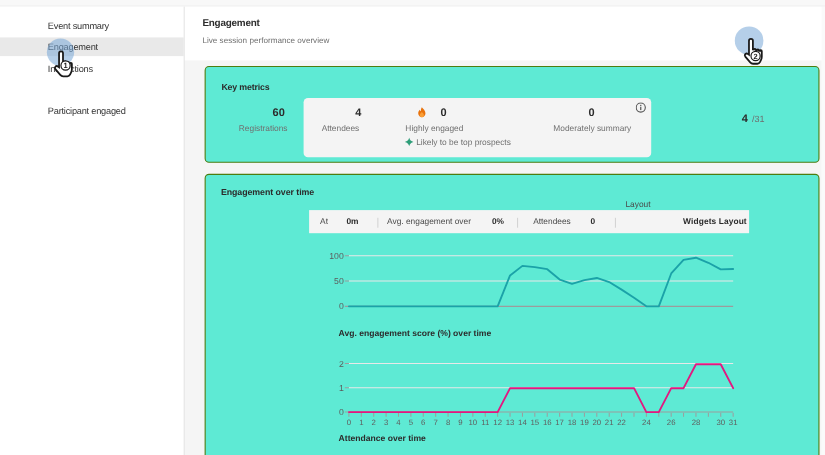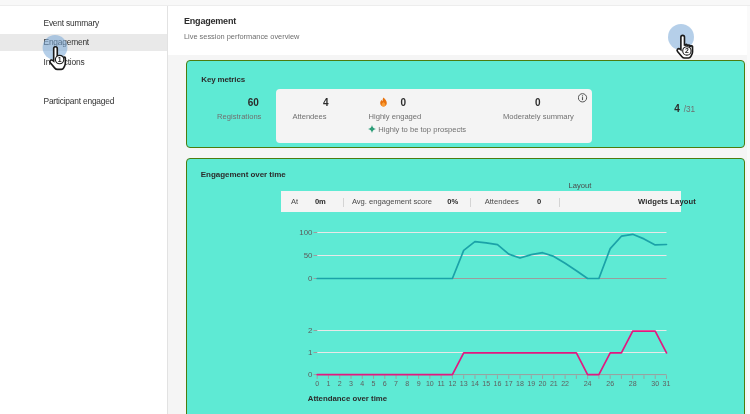--- a/index.html
+++ b/index.html
@@ -56,61 +56,62 @@
     <div class="abs kl" style="left:105.4px;top:49.5px;">Attendees</div>
     <div class="abs kv" style="left:181.5px;top:36px;">0</div>
     <svg class="abs" style="left:191.5px;top:36px;" width="9" height="10" viewBox="0 0 9 10">
       <path d="M4.5 0.4 C5.6 1.8 7.8 3.4 7.8 6 C7.8 8.1 6.3 9.6 4.5 9.6 C2.7 9.6 1.2 8.1 1.2 6 C1.2 4.6 1.9 3.6 2.6 2.8 C2.7 3.5 3.1 4 3.6 4.2 C3.5 3 3.8 1.4 4.5 0.4 Z" fill="#e8720c"></path>
       <path d="M4.5 9.6 C3.4 9.6 2.6 8.8 2.6 7.7 C2.6 6.6 3.6 5.9 4.5 4.9 C5.4 5.9 6.4 6.6 6.4 7.7 C6.4 8.8 5.6 9.6 4.5 9.6 Z" fill="#fa9e36"></path>
     </svg>
     <div class="abs kl" style="left:181.5px;top:49.5px;">Highly engaged</div>
     <svg class="abs" style="left:180.8px;top:63.5px;" width="8" height="8" viewBox="0 0 8 8">
       <path d="M4 0 C4.4 2.2 5.8 3.6 8 4 C5.8 4.4 4.4 5.8 4 8 C3.6 5.8 2.2 4.4 0 4 C2.2 3.6 3.6 2.2 4 0 Z" fill="#2d9d78"></path>
     </svg>
-    <div class="abs kl" style="left:191.3px;top:63px;">Highly to be top prospects</div>
+    <div class="abs kl" style="left:191.3px;top:63px;">Likely to be top prospects</div>
     <div class="abs kv" style="left:316px;top:36px;">0</div>
     <div class="abs kl" style="left:316px;top:49.5px;">Moderately summary</div>
     <svg class="abs" style="left:391.4px;top:31.6px;" width="10" height="10" viewBox="0 0 10 10">
       <circle cx="4.5" cy="4.8" r="4.15" fill="none" stroke="#545454" stroke-width="1"></circle>
       <rect x="3.95" y="4.1" width="1.1" height="3" fill="#545454"></rect>
       <rect x="3.95" y="2.3" width="1.1" height="1.15" fill="#545454"></rect>
     </svg>
     <div class="abs kv" style="left:419.3px;top:42px;margin-left:36px;">4 <span style="font-weight:normal;color:#6e6e6e;font-size:8.2px;margin-left:1px;">/31</span></div>
   </div>
 
   <div class="abs card card2">
     <div class="abs cardtitle" style="left:13.8px;top:11px;letter-spacing:-0.05px;">Engagement over time</div>
     <div class="abs toolbar"></div>
     <div class="abs tbt" style="left:104px;top:38px;">At</div>
     <div class="abs tbt tbb" style="left:127.9px;top:38px;">0m</div>
     <div class="abs sep" style="left:155.5px;"></div>
-    <div class="abs tbt" style="left:164.9px;top:38px;">Avg. engagement score</div>
+    <div class="abs tbt" style="left:164.9px;top:38px;">Avg. engagement over</div>
     <div class="abs tbt tbb" style="left:260.2px;top:38px;">0%</div>
     <div class="abs sep" style="left:283px;"></div>
     <div class="abs tbt" style="left:297.7px;top:38px;">Attendees</div>
     <div class="abs tbt tbb" style="left:349.9px;top:38px;">0</div>
     <div class="abs sep" style="left:371.7px;"></div>
     <div class="abs tbt" style="left:381.6px;top:22px;">Layout</div>
-    <div class="abs tbt tbb" style="left:435px;top:38px;letter-spacing:0.1px;padding-left:16px;">Widgets Layout</div>
+    <div class="abs tbt tbb" style="left:418px;top:38px;letter-spacing:0.1px;padding-left:16px;">Widgets Layout</div>
   </div>
 
   <svg class="abs" style="left:186px;top:222px;" width="559" height="75" viewBox="0 0 559 75">
     <g id="c1">
         <line x1="131.2" y1="10.5" x2="480.5" y2="10.5" stroke="#e8e8e8" stroke-width="1"></line>
         <line x1="131.2" y1="33.5" x2="480.5" y2="33.5" stroke="#e8e8e8" stroke-width="1"></line>
         <line x1="131.2" y1="56.5" x2="480.5" y2="56.5" stroke="#9c9c9c" stroke-width="1"></line>
         <line x1="127.49999999999999" y1="10.5" x2="131.2" y2="10.5" stroke="#9c9c9c" stroke-width="1"></line>
         <line x1="127.49999999999999" y1="33.5" x2="131.2" y2="33.5" stroke="#9c9c9c" stroke-width="1"></line>
         <line x1="127.49999999999999" y1="56.5" x2="131.2" y2="56.5" stroke="#9c9c9c" stroke-width="1"></line>
         <text x="126.49999999999999" y="13.2" text-anchor="end" font-size="7.9" fill="#5c5c5c">100</text>
         <text x="126.49999999999999" y="36.2" text-anchor="end" font-size="7.9" fill="#5c5c5c">50</text>
         <text x="126.49999999999999" y="59.2" text-anchor="end" font-size="7.9" fill="#5c5c5c">0</text>
         <polyline points="131.2,56.5 142.5,56.5 153.7,56.5 165.0,56.5 176.3,56.5 187.5,56.5 198.8,56.5 210.1,56.5 221.3,56.5 232.6,56.5 243.9,56.5 255.1,56.5 266.4,56.5 277.7,28.4 288.9,19.7 300.2,20.9 311.5,22.7 322.8,32.1 334.0,36.0 345.3,32.6 356.6,30.7 367.8,34.4 379.1,41.3 390.4,48.7 401.6,56.5 412.9,56.5 424.2,26.6 435.4,14.2 446.7,12.3 458.0,16.9 469.2,22.9 480.5,22.5" fill="none" stroke="#1ba2a8" stroke-width="1.7" stroke-linejoin="round" stroke-linecap="round"></polyline>
       </g>
   </svg>
+  <div class="abs cardtitle" style="left:307.8px;top:297.8px;font-size:7.8px;letter-spacing:0;">Avg. engagement score (%) over time</div>
 
   <svg class="abs" style="left:186px;top:320px;" width="559" height="70" viewBox="0 0 559 70">
     <g id="c2">
         <line x1="131.2" y1="10.5" x2="480.5" y2="10.5" stroke="#e8e8e8" stroke-width="1"></line>
         <line x1="131.2" y1="32.5" x2="480.5" y2="32.5" stroke="#e8e8e8" stroke-width="1"></line>
         <line x1="131.2" y1="54.6" x2="480.5" y2="54.6" stroke="#9c9c9c" stroke-width="1"></line>
         <line x1="127.49999999999999" y1="10.5" x2="131.2" y2="10.5" stroke="#9c9c9c" stroke-width="1"></line>
         <line x1="127.49999999999999" y1="32.5" x2="131.2" y2="32.5" stroke="#9c9c9c" stroke-width="1"></line>
         <line x1="127.49999999999999" y1="54.6" x2="131.2" y2="54.6" stroke="#9c9c9c" stroke-width="1"></line>
         <text x="126.49999999999999" y="13.2" text-anchor="end" font-size="7.9" fill="#5c5c5c">2</text>

